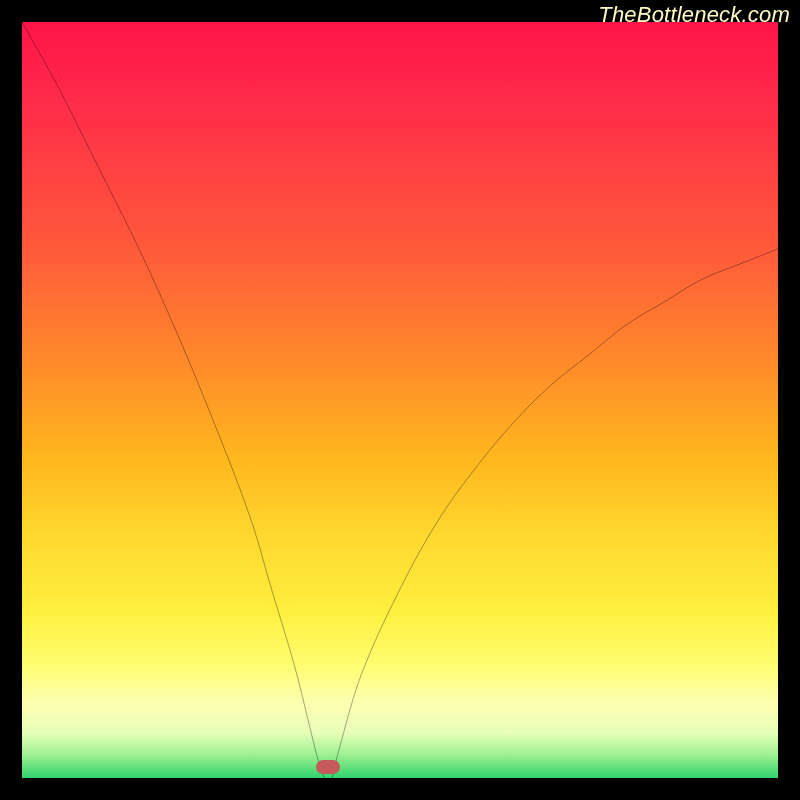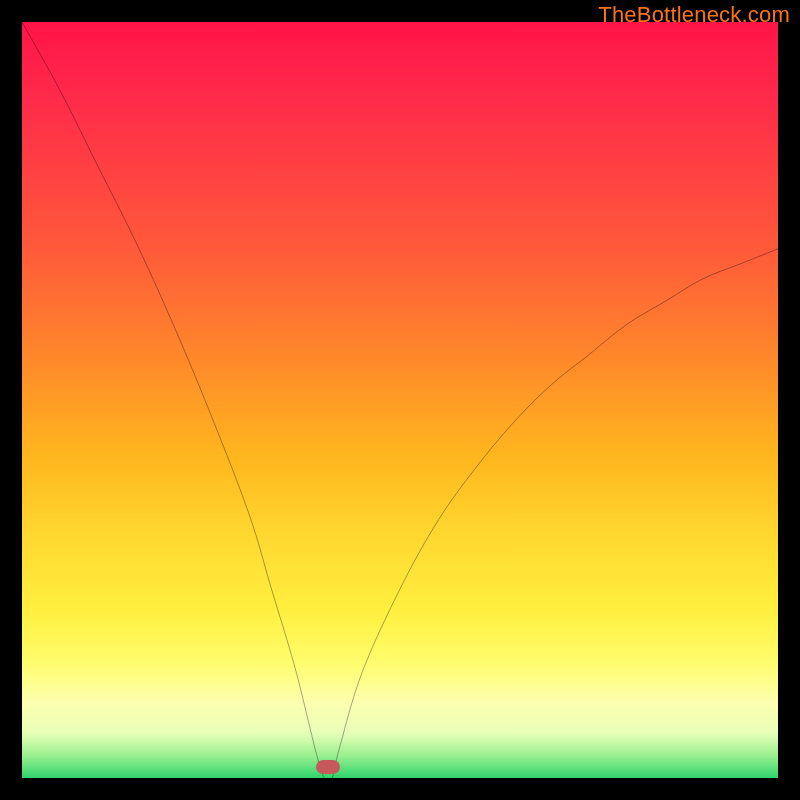--- a/index.html
+++ b/index.html
@@ -37,25 +37,26 @@
       #fdffb0 90%,
       #e8ffb8 94%,
       #9cf090 97%,
       #2fd36c 100%
     );
   }
   .watermark {
     position: absolute;
     top: 2px;
     right: 10px;
-    color: #f97316;
+    color: #fef9c3;
     font-size: 22px;
     font-weight: 500;
     letter-spacing: 0.2px;
     user-select: none;
+    font-style: italic;
   }
   svg.curve {
     position: absolute;
     left: 0;
     top: 0;
     width: 756px;
     height: 756px;
     overflow: visible;
   }
   .marker {

